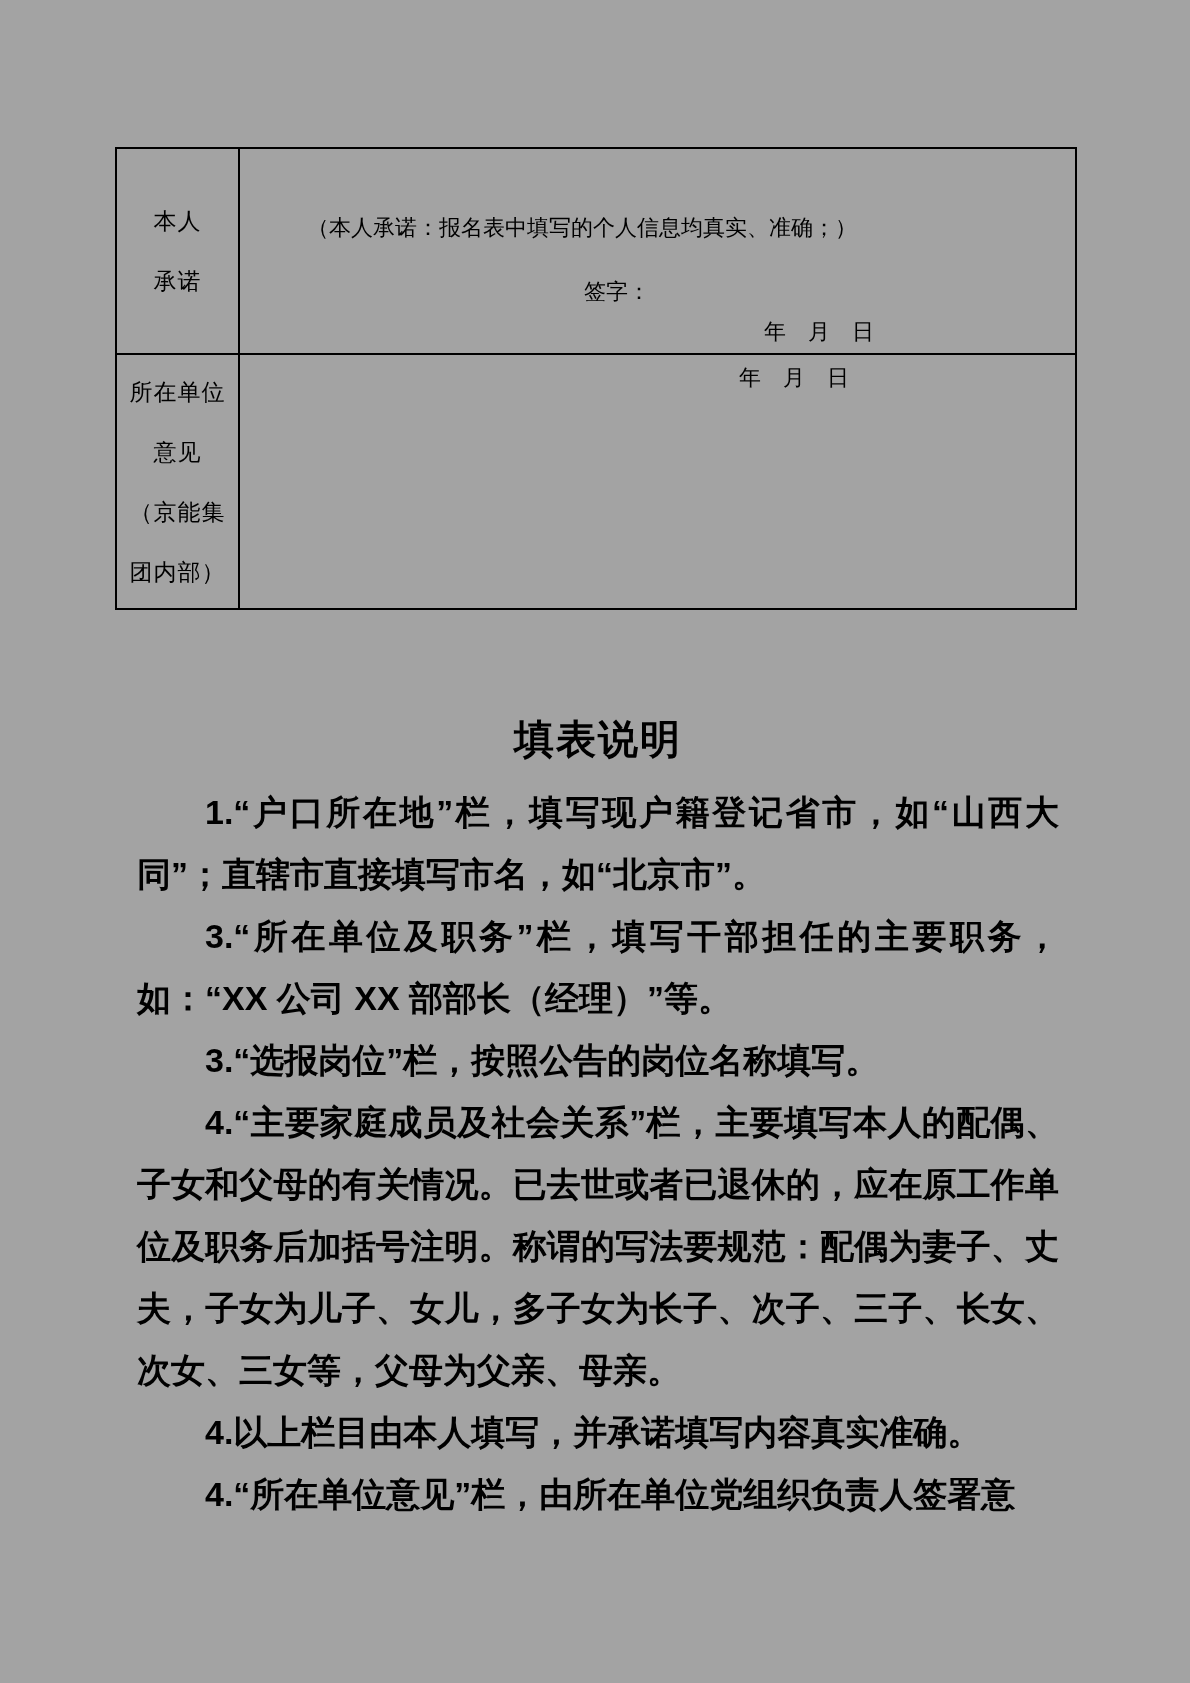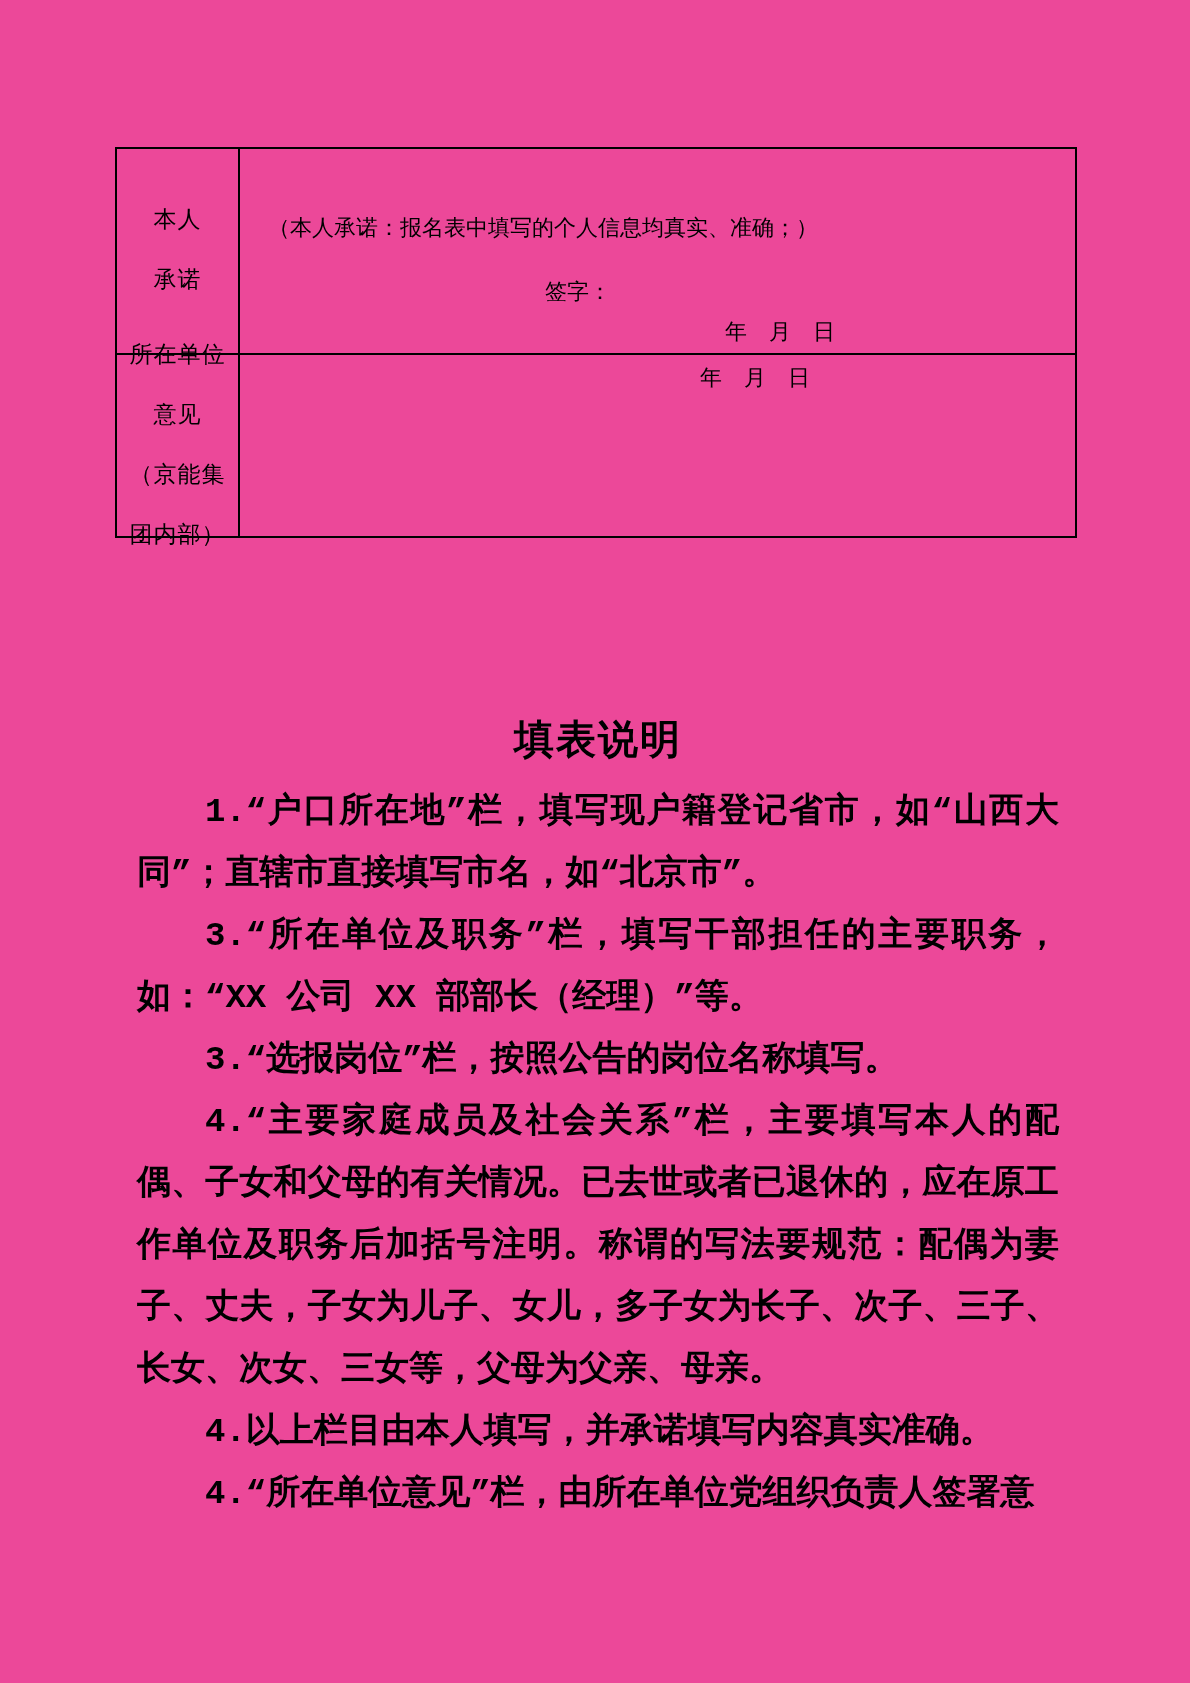--- a/index.html
+++ b/index.html
@@ -4,62 +4,63 @@
 <style>
   html, body {
     margin: 0;
     padding: 0;
     background: #ffffff;
   }
   .page {
     position: relative;
     width: 1190px;
     height: 1683px;
-    background: #ec4899;
+    background: #a3a3a3;
     color: #000000;
-    font-family: Liberation Mono, monospace;
+    font-family: Liberation Sans, sans-serif;
     overflow: hidden;
   }
 
   
   .form-table {
     position: absolute;
     left: 115px;
     top: 147px;
     width: 958px;
     border: 2px solid #000;
   }
   .form-row {
     display: flex;
     align-items: stretch;
   }
   .form-row.row1 {
     height: 204px;
     border-bottom: 2px solid #000;
   }
   .form-row.row2 {
-    height: 181px;
+    height: 253px;
   }
   .label-cell {
     width: 121px;
     flex: 0 0 121px;
     border-right: 2px solid #000;
     display: flex;
     flex-direction: column;
     align-items: center;
     justify-content: center;
     font-size: 23px;
     line-height: 60px;
     letter-spacing: 1px;
     white-space: nowrap;
   }
   .content-cell {
     flex: 1 1 auto;
     position: relative;
     font-size: 22px;
+    padding-left: 39px;
   }
   .content-cell p {
     margin: 0;
     white-space: nowrap;
   }
   .row1 .promise-line { padding-top: 64px; margin-left: 28px !important; }
   .row1 .sign-line    { margin-top: 34px !important; margin-left: 305px !important; }
   .row1 .date-line    { margin-top: 10px !important; margin-left: 485px !important; }
   .row2 .sign-line    { margin-top: 112px !important; margin-left: 280px !important; }
   .row2 .date-line    { margin-top: 8px !important;  margin-left: 460px !important; }

